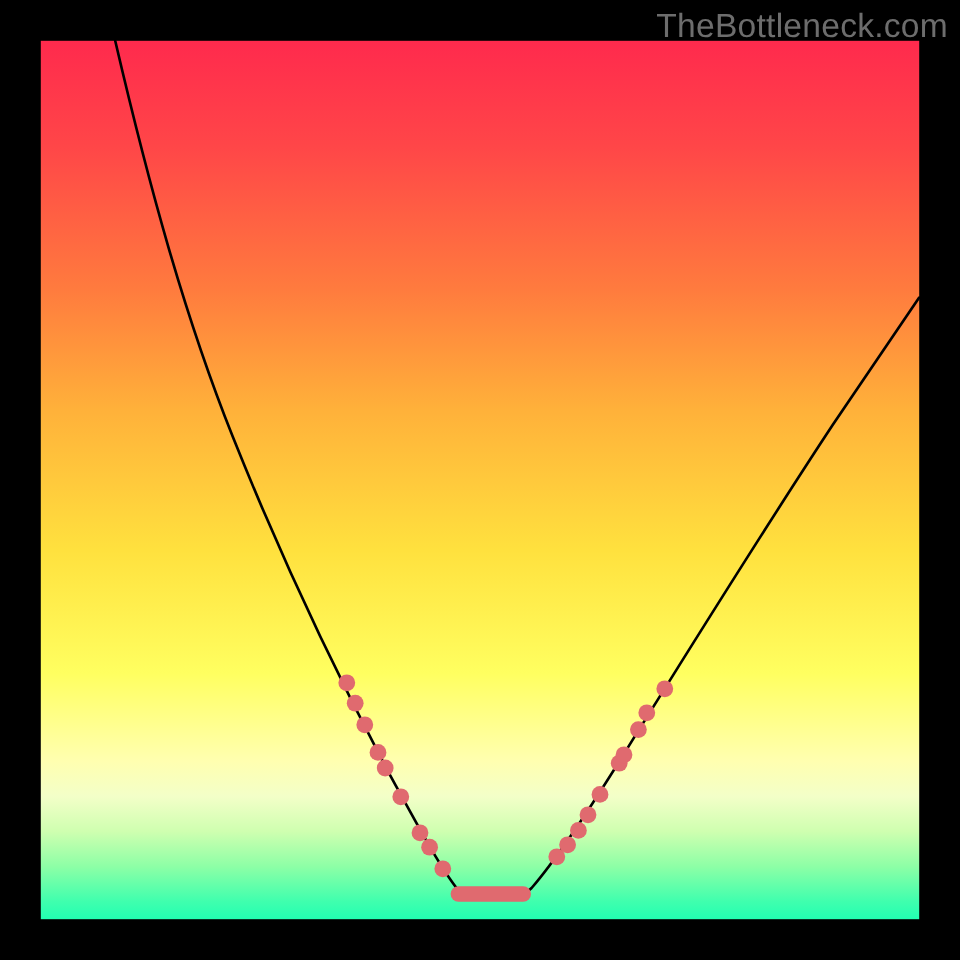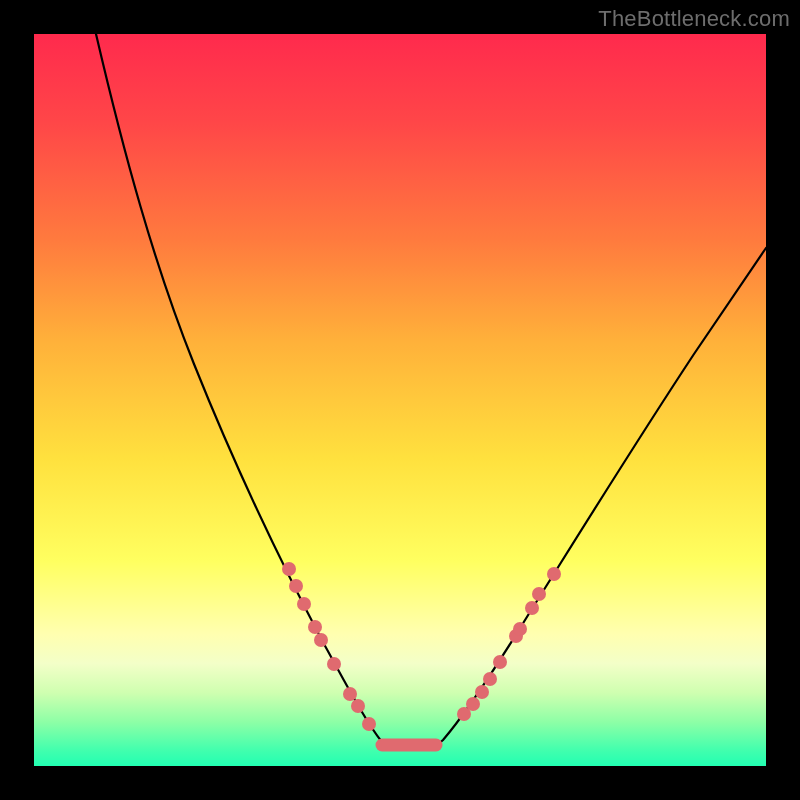--- a/index.html
+++ b/index.html
@@ -37,21 +37,21 @@
       #8dffa6 94%,
       #3fffae 98%,
       #22ffb2 100%
     );
   }
   .watermark {
     position: absolute;
     top: 6px;
     right: 10px;
     font-family: Arial, Helvetica, sans-serif;
-    font-size: 22px;
+    font-size: 28px;
     color: #6d6d6d;
     font-weight: 500;
     letter-spacing: 0.2px;
     user-select: none;
   }
   svg.curve {
     position: absolute;
     left: 34px;
     top: 34px;
     width: 732px;

